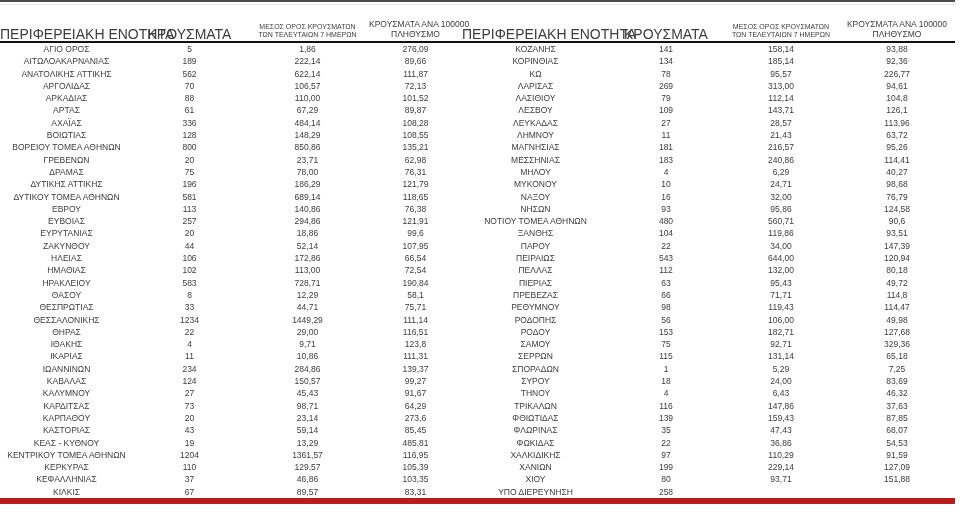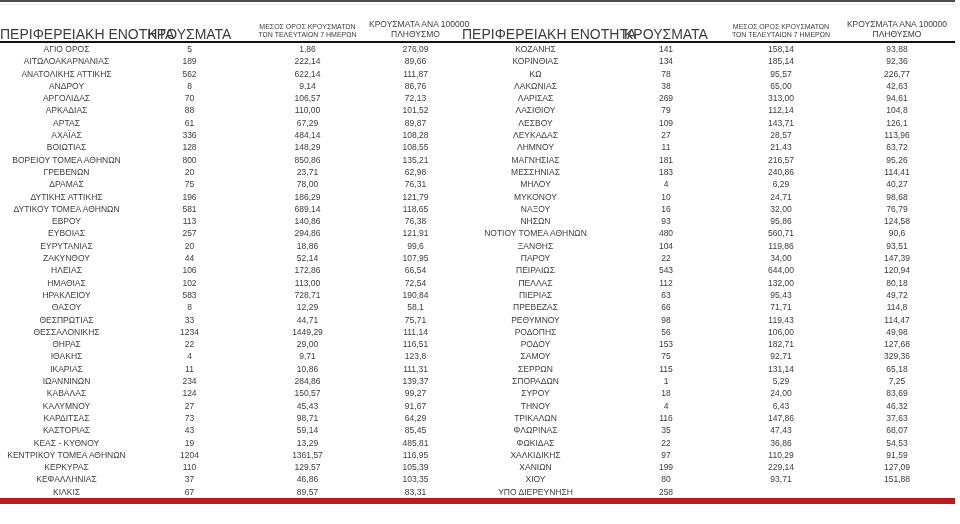--- a/index.html
+++ b/index.html
@@ -130,30 +130,20 @@
           <td>ΑΝΑΤΟΛΙΚΗΣ ΑΤΤΙΚΗΣ</td>
           <td>562</td>
           <td>622,14</td>
           <td>111,87</td>
           <td>ΚΩ</td>
           <td>78</td>
           <td>95,57</td>
           <td>226,77</td>
         </tr>
         <tr>
-          <td>ΑΝΔΡΟΥ</td>
-          <td>8</td>
-          <td>9,14</td>
-          <td>86,76</td>
-          <td>ΛΑΚΩΝΙΑΣ</td>
-          <td>38</td>
-          <td>65,00</td>
-          <td>42,63</td>
-        </tr>
-        <tr>
           <td>ΑΡΓΟΛΙΔΑΣ</td>
           <td>70</td>
           <td>106,57</td>
           <td>72,13</td>
           <td>ΛΑΡΙΣΑΣ</td>
           <td>269</td>
           <td>313,00</td>
           <td>94,61</td>
         </tr>
         <tr>
@@ -410,20 +400,30 @@
           <td>ΚΑΡΔΙΤΣΑΣ</td>
           <td>73</td>
           <td>98,71</td>
           <td>64,29</td>
           <td>ΤΡΙΚΑΛΩΝ</td>
           <td>116</td>
           <td>147,86</td>
           <td>37,63</td>
         </tr>
         <tr>
+          <td>ΚΑΡΠΑΘΟΥ</td>
+          <td>20</td>
+          <td>23,14</td>
+          <td>273,6</td>
+          <td>ΦΘΙΩΤΙΔΑΣ</td>
+          <td>139</td>
+          <td>159,43</td>
+          <td>87,85</td>
+        </tr>
+        <tr>
           <td>ΚΑΣΤΟΡΙΑΣ</td>
           <td>43</td>
           <td>59,14</td>
           <td>85,45</td>
           <td>ΦΛΩΡΙΝΑΣ</td>
           <td>35</td>
           <td>47,43</td>
           <td>68,07</td>
         </tr>
         <tr>

